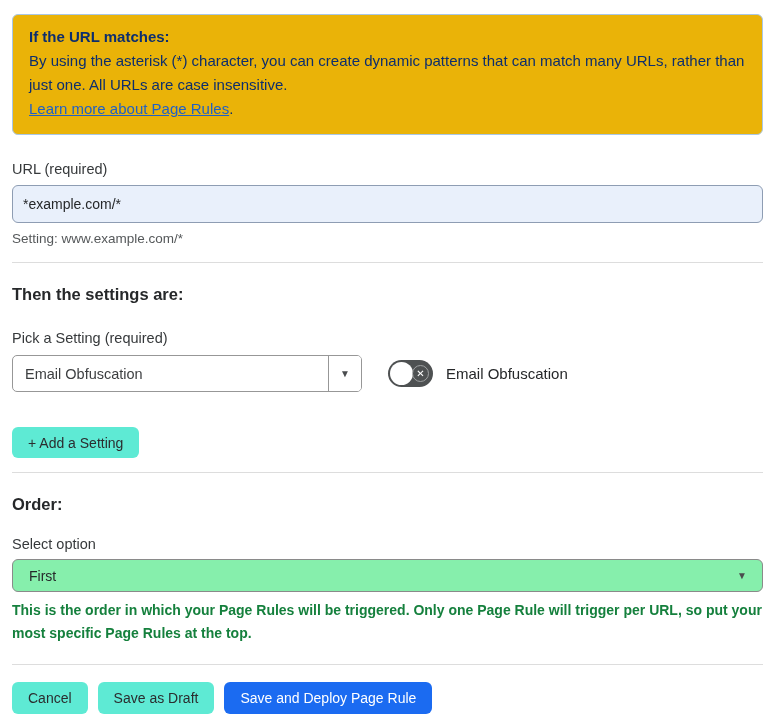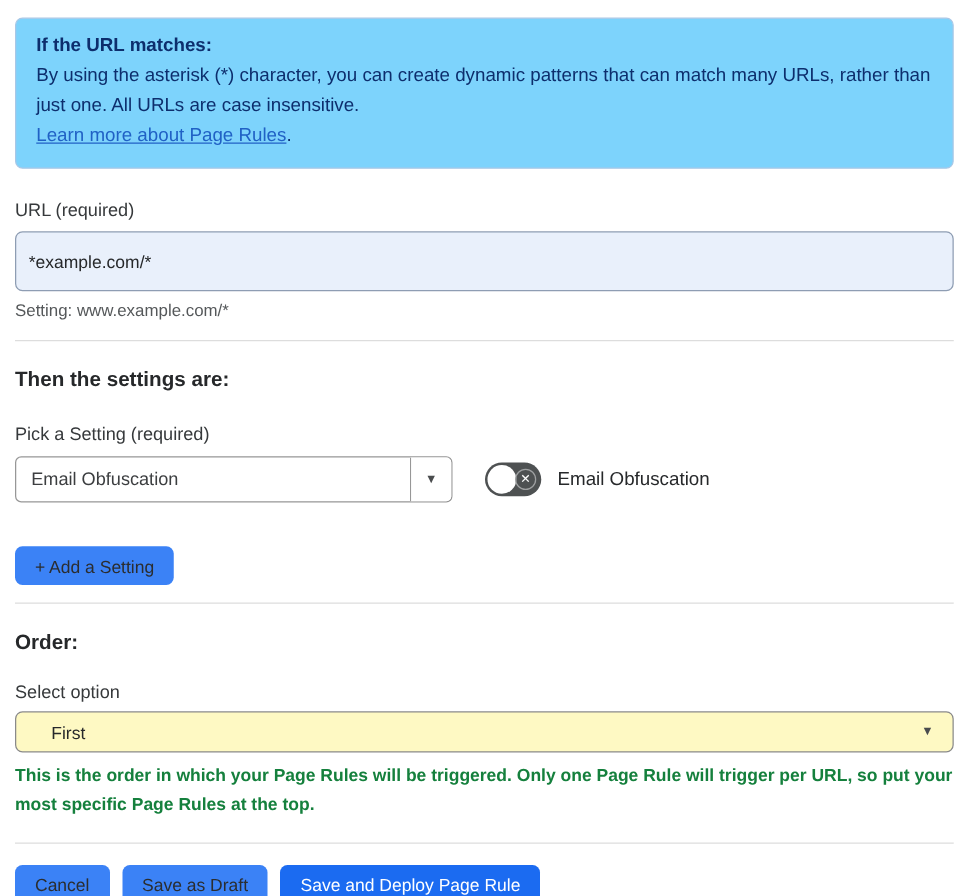--- a/index.html
+++ b/index.html
@@ -16,21 +16,21 @@
     margin: 10px 0 0 0;
     font-size: 21px;
     font-weight: 700;
     color: #26282A;
     letter-spacing: 0.1px;
   }
 
   
   .info-box {
     margin-top: 14px;
-    background: #7dd3fc;
+    background: #eab308;
     border: 1px solid #A9C7E6;
     border-radius: 6px;
     padding: 10px 16px 13px 16px;
     font-size: 15px;
     line-height: 24px;
     color: #0D2E6D;
   }
   .info-box .info-heading { font-weight: 700; }
   .info-box a.info-link {
     color: #2061C5;
@@ -39,21 +39,21 @@
   }
 
   .field-label {
     margin-top: 26px;
     font-size: 14.5px;
     color: #36393B;
   }
   .url-input {
     display: block;
     width: 100%;
-    height: 48px;
+    height: 38px;
     margin-top: 8px;
     background: #E9F0FB;
     border: 1px solid #8E9DB3;
     border-radius: 6px;
     padding: 0 10px;
     font-family: "Liberation Sans", sans-serif;
     font-size: 14px;
     color: #26282A;
     outline: none;
   }
@@ -157,35 +157,35 @@
     justify-content: center;
     height: 32px;
     padding: 0 16px;
     border: none;
     border-radius: 6px;
     font-family: "Liberation Sans", sans-serif;
     font-size: 14px;
     cursor: pointer;
     white-space: nowrap;
   }
-  .btn-gray { background: #3b82f6; color: #2B2D2F; }
+  .btn-gray { background: #5eead4; color: #2B2D2F; }
   .btn-blue { background: #1B6BF1; color: #ffffff; }
   .add-setting-btn { margin-top: 35px; height: 31px; }
 
   .order-select {
     position: relative;
     margin-top: 7px;
     width: 100%;
     height: 33px;
     border: 1px solid #8A8A8A;
     border-radius: 6px;
-    background: #fef9c3;
-    display: flex;
-    align-items: center;
-    padding-left: 28px;
+    background: #86efac;
+    display: flex;
+    align-items: center;
+    padding-left: 16px;
     font-size: 14px;
     color: #26282A;
     cursor: pointer;
   }
   .order-select .chevron {
     position: absolute;
     right: 15px;
     top: 50%;
     transform: translateY(-55%);
     font-size: 10px;

